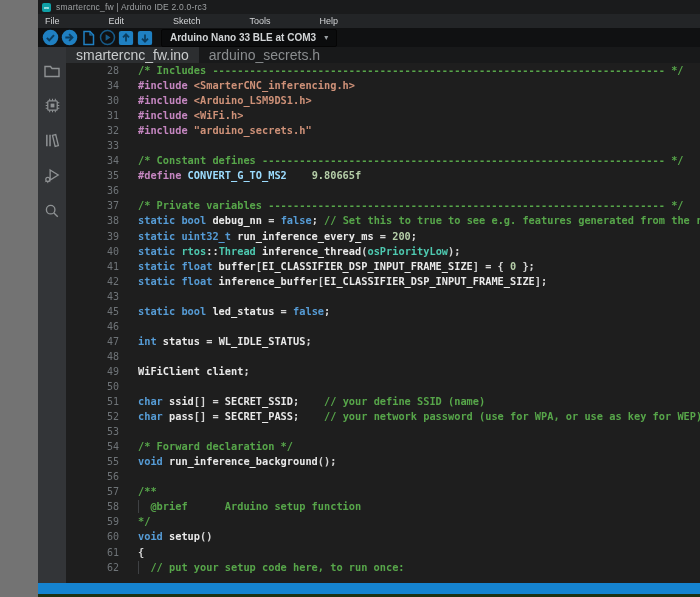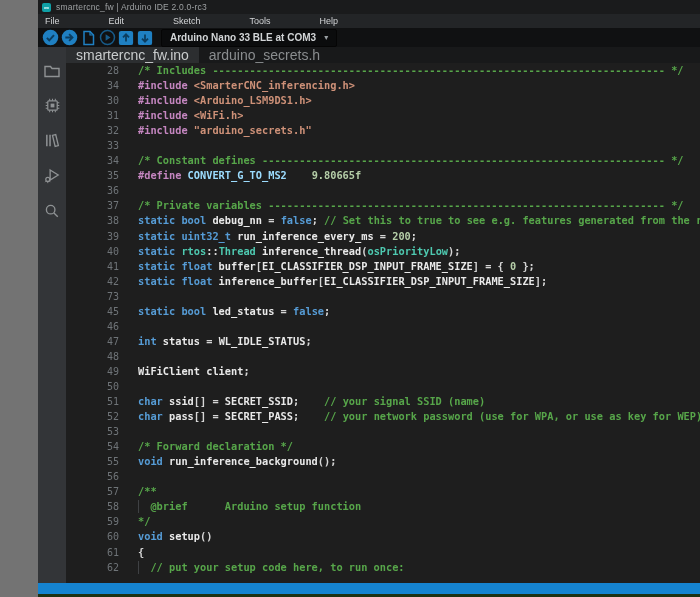--- a/index.html
+++ b/index.html
@@ -177,28 +177,28 @@
           <div class="line"><span class="ln">33</span><span class="code"></span></div>
           <div class="line"><span class="ln">34</span><span class="code"><span class="tk-com">/* Constant defines ----------------------------------------------------------------- */</span></span></div>
           <div class="line"><span class="ln">35</span><span class="code"><span class="tk-pre">#define </span><span class="tk-macro">CONVERT_G_TO_MS2</span><span class="tk-pln">    </span><span class="tk-num">9.80665f</span></span></div>
           <div class="line"><span class="ln">36</span><span class="code"></span></div>
           <div class="line"><span class="ln">37</span><span class="code"><span class="tk-com">/* Private variables ---------------------------------------------------------------- */</span></span></div>
           <div class="line"><span class="ln">38</span><span class="code"><span class="tk-kw">static</span><span class="tk-pln"> </span><span class="tk-kw">bool</span><span class="tk-pln"> </span><span class="tk-id">debug_nn</span><span class="tk-pln"> = </span><span class="tk-kw">false</span><span class="tk-pln">; </span><span class="tk-com">// Set this to true to see e.g. features generated from the raw signal</span></span></div>
           <div class="line"><span class="ln">39</span><span class="code"><span class="tk-kw">static</span><span class="tk-pln"> </span><span class="tk-kw">uint32_t</span><span class="tk-pln"> </span><span class="tk-id">run_inference_every_ms</span><span class="tk-pln"> = </span><span class="tk-num">200</span><span class="tk-pln">;</span></span></div>
           <div class="line"><span class="ln">40</span><span class="code"><span class="tk-kw">static</span><span class="tk-pln"> </span><span class="tk-type">rtos</span><span class="tk-pln">::</span><span class="tk-type">Thread</span><span class="tk-pln"> </span><span class="tk-id">inference_thread</span><span class="tk-pln">(</span><span class="tk-type">osPriorityLow</span><span class="tk-pln">);</span></span></div>
           <div class="line"><span class="ln">41</span><span class="code"><span class="tk-kw">static</span><span class="tk-pln"> </span><span class="tk-kw">float</span><span class="tk-pln"> </span><span class="tk-id">buffer</span><span class="tk-pln">[</span><span class="tk-id">EI_CLASSIFIER_DSP_INPUT_FRAME_SIZE</span><span class="tk-pln">] = { </span><span class="tk-num">0</span><span class="tk-pln"> };</span></span></div>
           <div class="line"><span class="ln">42</span><span class="code"><span class="tk-kw">static</span><span class="tk-pln"> </span><span class="tk-kw">float</span><span class="tk-pln"> </span><span class="tk-id">inference_buffer</span><span class="tk-pln">[</span><span class="tk-id">EI_CLASSIFIER_DSP_INPUT_FRAME_SIZE</span><span class="tk-pln">];</span></span></div>
-          <div class="line"><span class="ln">73</span><span class="code"></span></div>
+          <div class="line"><span class="ln">43</span><span class="code"></span></div>
           <div class="line"><span class="ln">45</span><span class="code"><span class="tk-kw">static</span><span class="tk-pln"> </span><span class="tk-kw">bool</span><span class="tk-pln"> </span><span class="tk-id">led_status</span><span class="tk-pln"> = </span><span class="tk-kw">false</span><span class="tk-pln">;</span></span></div>
           <div class="line"><span class="ln">46</span><span class="code"></span></div>
           <div class="line"><span class="ln">47</span><span class="code"><span class="tk-kw">int</span><span class="tk-pln"> </span><span class="tk-id">status</span><span class="tk-pln"> = </span><span class="tk-id">WL_IDLE_STATUS</span><span class="tk-pln">;</span></span></div>
           <div class="line"><span class="ln">48</span><span class="code"></span></div>
           <div class="line"><span class="ln">49</span><span class="code"><span class="tk-id">WiFiClient</span><span class="tk-pln"> </span><span class="tk-id">client</span><span class="tk-pln">;</span></span></div>
           <div class="line"><span class="ln">50</span><span class="code"></span></div>
-          <div class="line"><span class="ln">51</span><span class="code"><span class="tk-kw">char</span><span class="tk-pln"> </span><span class="tk-id">ssid</span><span class="tk-pln">[] = </span><span class="tk-id">SECRET_SSID</span><span class="tk-pln">;    </span><span class="tk-com">// your signal SSID (name)</span></span></div>
+          <div class="line"><span class="ln">51</span><span class="code"><span class="tk-kw">char</span><span class="tk-pln"> </span><span class="tk-id">ssid</span><span class="tk-pln">[] = </span><span class="tk-id">SECRET_SSID</span><span class="tk-pln">;    </span><span class="tk-com">// your define SSID (name)</span></span></div>
           <div class="line"><span class="ln">52</span><span class="code"><span class="tk-kw">char</span><span class="tk-pln"> </span><span class="tk-id">pass</span><span class="tk-pln">[] = </span><span class="tk-id">SECRET_PASS</span><span class="tk-pln">;    </span><span class="tk-com">// your network password (use for WPA, or use as key for WEP)</span></span></div>
           <div class="line"><span class="ln">53</span><span class="code"></span></div>
           <div class="line"><span class="ln">54</span><span class="code"><span class="tk-com">/* Forward declaration */</span></span></div>
           <div class="line"><span class="ln">55</span><span class="code"><span class="tk-kw">void</span><span class="tk-pln"> </span><span class="tk-id">run_inference_background</span><span class="tk-pln">();</span></span></div>
           <div class="line"><span class="ln">56</span><span class="code"></span></div>
           <div class="line"><span class="ln">57</span><span class="code"><span class="tk-com">/**</span></span></div>
           <div class="line g"><span class="ln">58</span><span class="code"><span class="tk-com">  @brief      Arduino setup function</span></span></div>
           <div class="line"><span class="ln">59</span><span class="code"><span class="tk-com">*/</span></span></div>
           <div class="line"><span class="ln">60</span><span class="code"><span class="tk-kw">void</span><span class="tk-pln"> </span><span class="tk-id">setup</span><span class="tk-pln">()</span></span></div>
           <div class="line"><span class="ln">61</span><span class="code"><span class="tk-pln">{</span></span></div>

